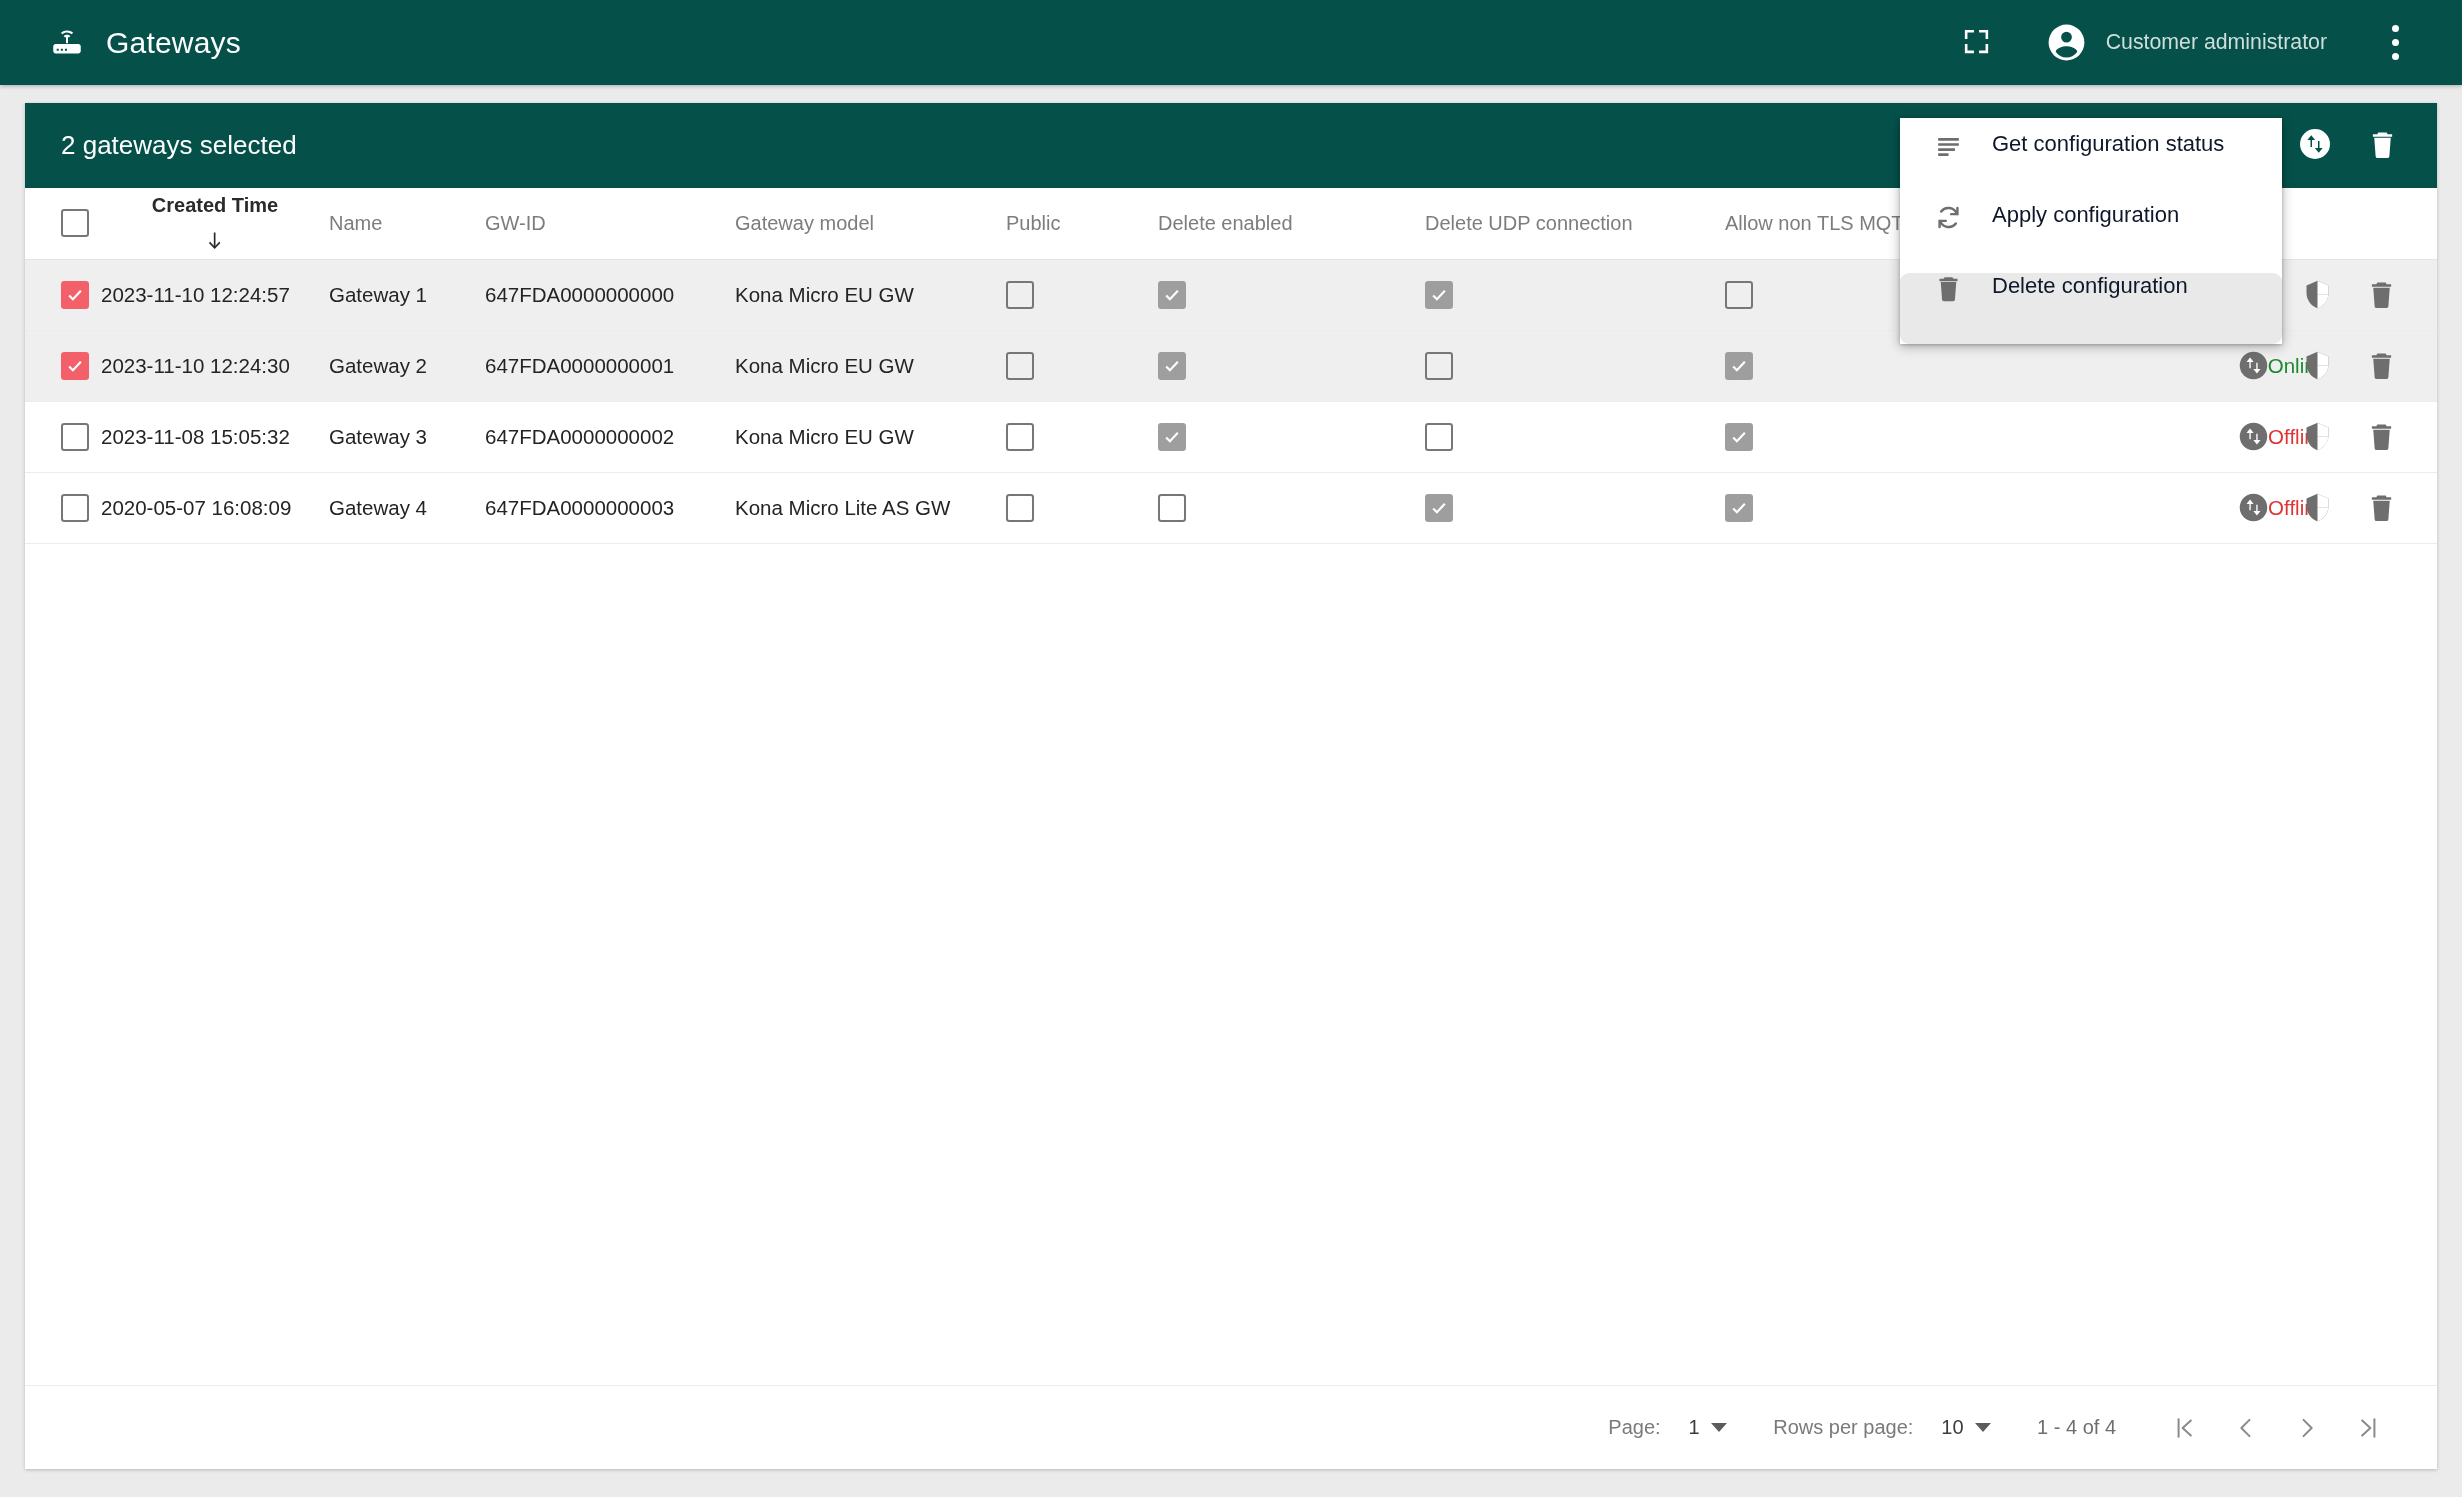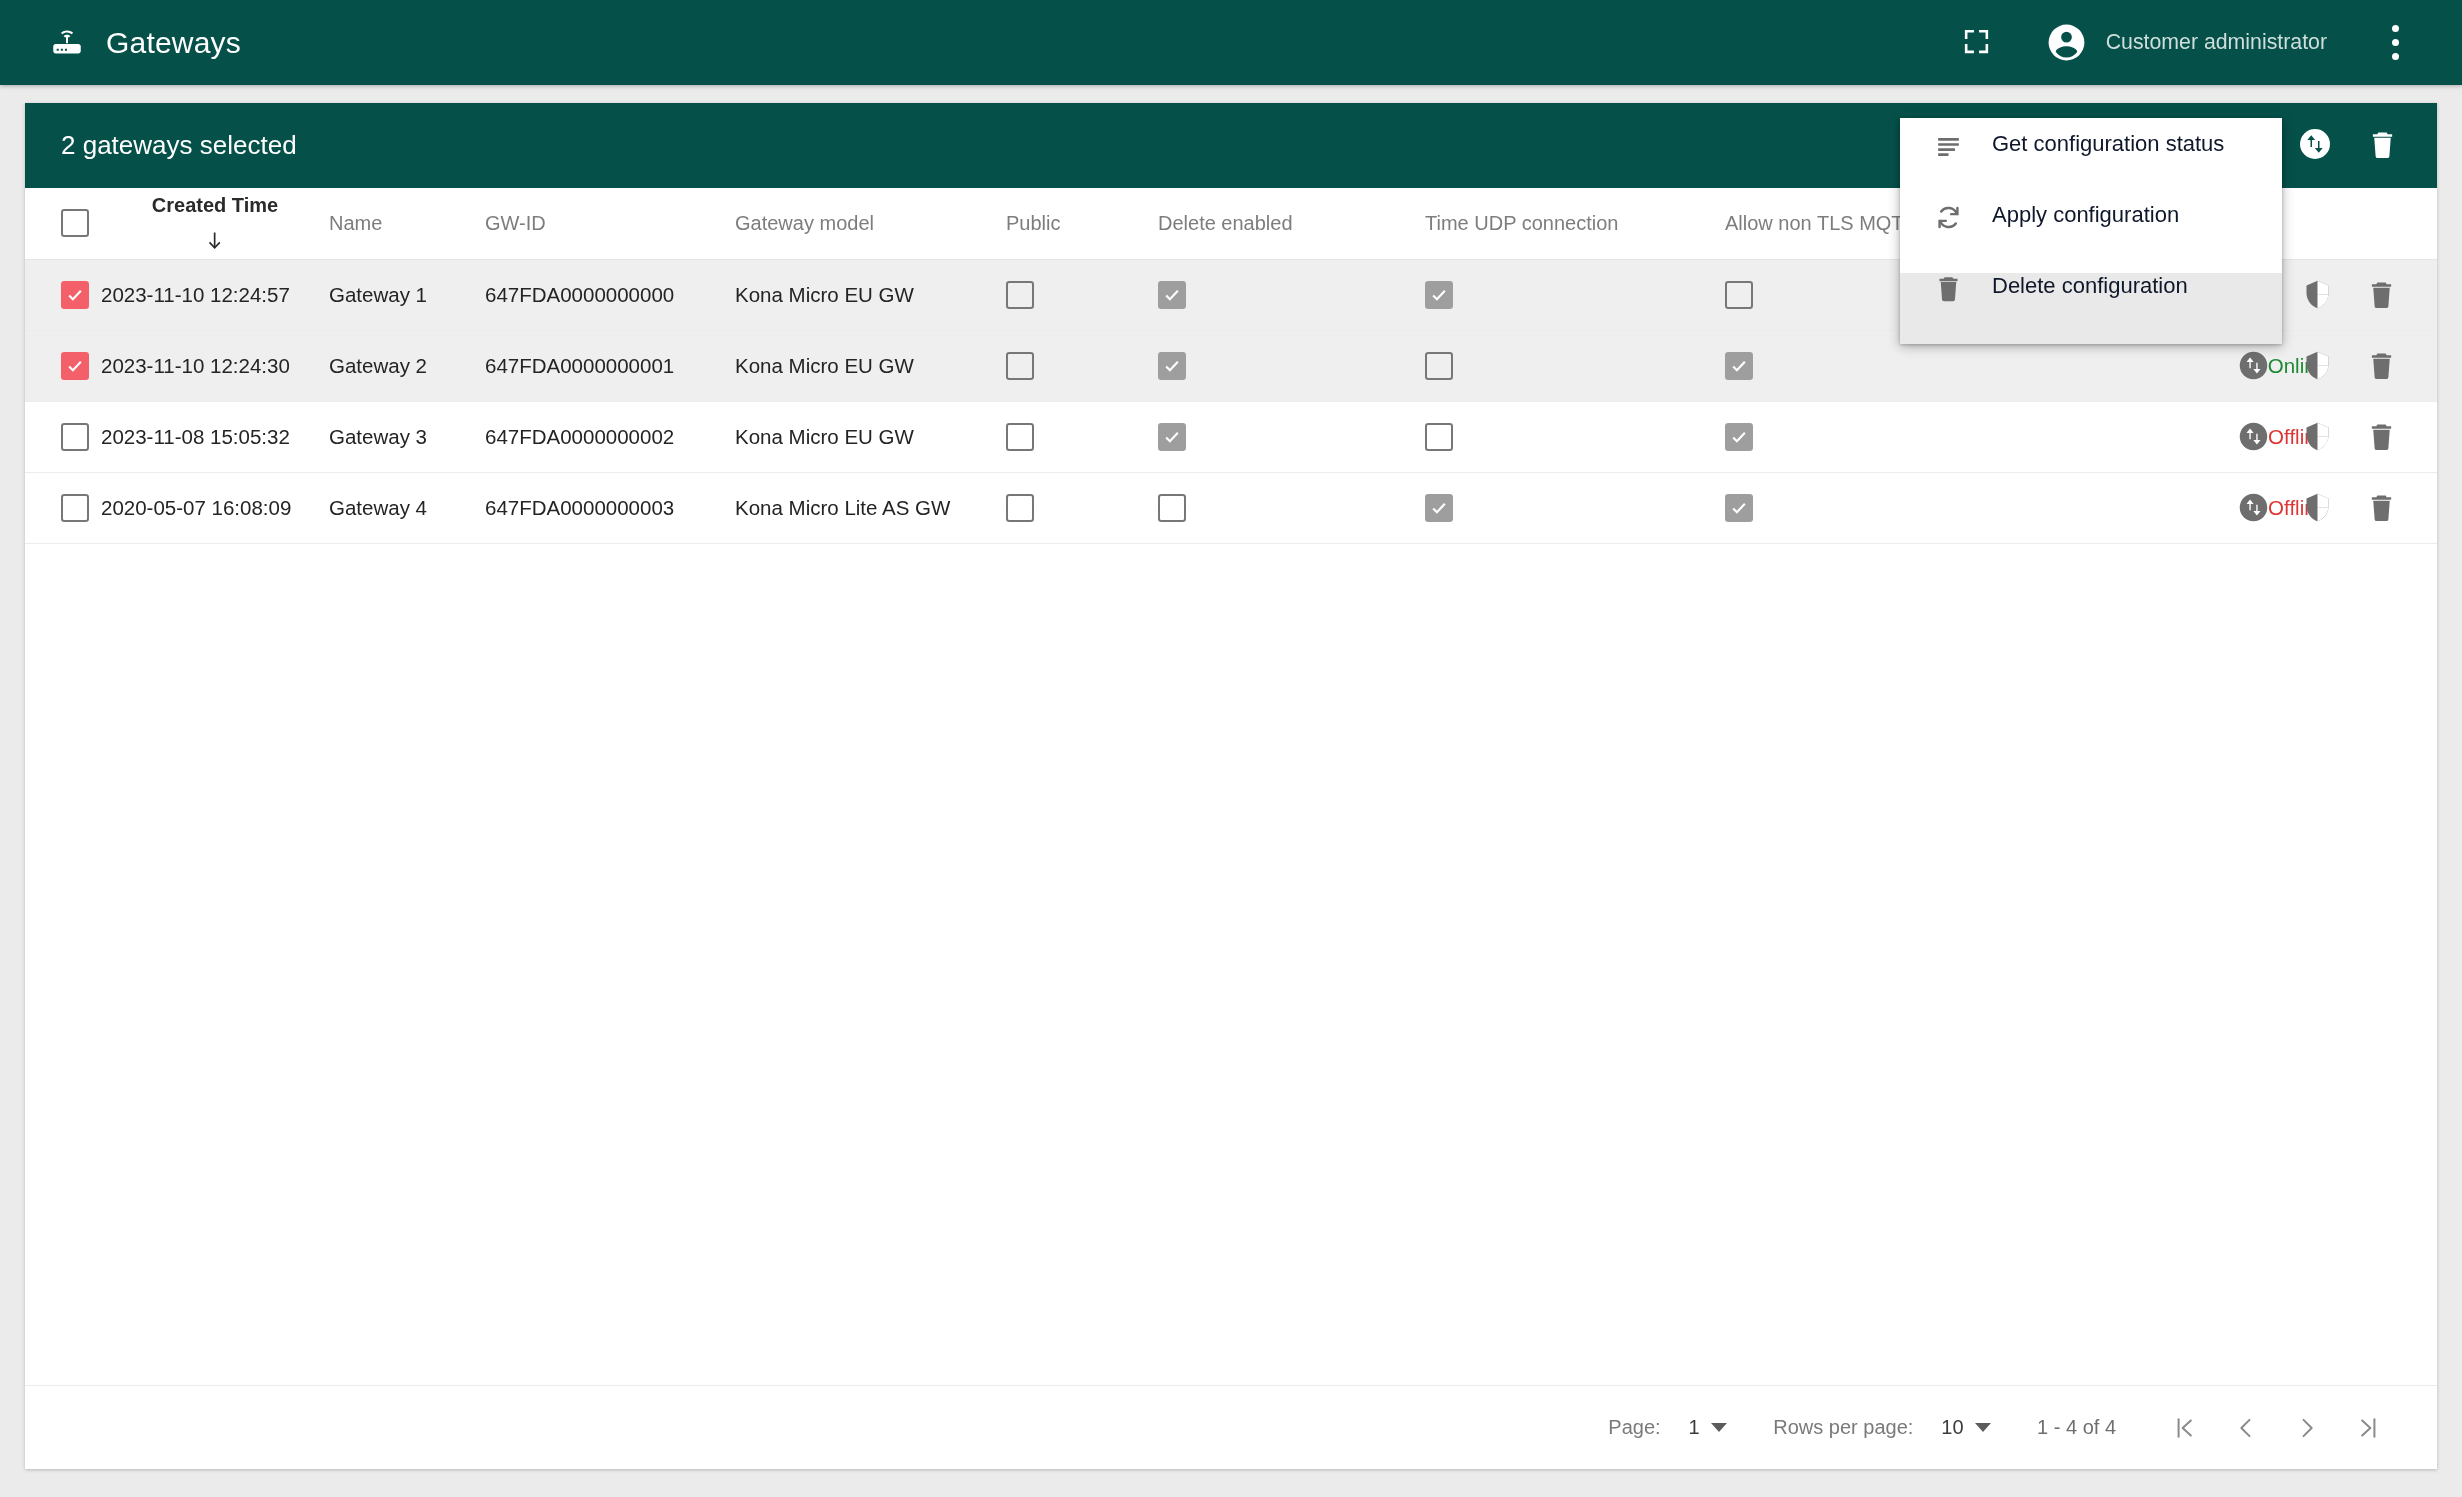--- a/index.html
+++ b/index.html
@@ -139,21 +139,21 @@
     background: #ffffff;
     box-shadow: 0 3.3px 11.5px rgba(0,0,0,.3), 0 0.8px 3.3px rgba(0,0,0,.22);
     z-index: 40;
     padding: 13px 0 0 0;
   }
   .menu-item {
     height: 71px; display: flex; 
     gap: 28px; padding: 0 28px 0 33px; cursor: pointer;
     font-size: 22px; color: #0f172a;
   }
-  .menu-item.hovered { background: #e9e9e9; }
+  .menu-item.hovered { background: #e9e9e9; border-radius: 9px; }
   .menu-item .mi-icon { width: 31px; height: 31px; display: block; flex: 0 0 auto; }
 </style>
 </head>
 <body>
 
 <div class="appbar">
   <div class="appbar-left">
     <span>
       <svg class="router-icon" viewBox="0 0 24 24" fill="#ffffff">
         <path d="M20.2 13H3.8c-.99 0-1.8.81-1.8 1.8v3.4c0 .99.81 1.8 1.8 1.8h16.4c.99 0 1.8-.81 1.8-1.8v-3.4c0-.99-.81-1.8-1.8-1.8zM6 18H4.5v-1.5H6V18zm3 0H7.5v-1.5H9V18zm3 0h-1.5v-1.5H12V18z"></path>
@@ -256,21 +256,21 @@
                       <path d="M6.2 14.2L12 20.3l5.8-6.1"></path>
                   </svg>
                 </span>
               </div>
             </th>
             <th><span>Name</span></th>
             <th><span>GW-ID</span></th>
             <th><span>Gateway model</span></th>
             <th><span>Public</span></th>
             <th><span>Delete enabled</span></th>
-            <th><span>Time UDP connection</span></th>
+            <th><span>Delete UDP connection</span></th>
             <th><span>Allow non TLS MQTT co</span></th>
             <th></th>
             <th></th>
           </tr>
         </thead>
         <tbody>
 
           <tr class="selected">
             <td class="c-check">
               <span class="cb checked accent">

